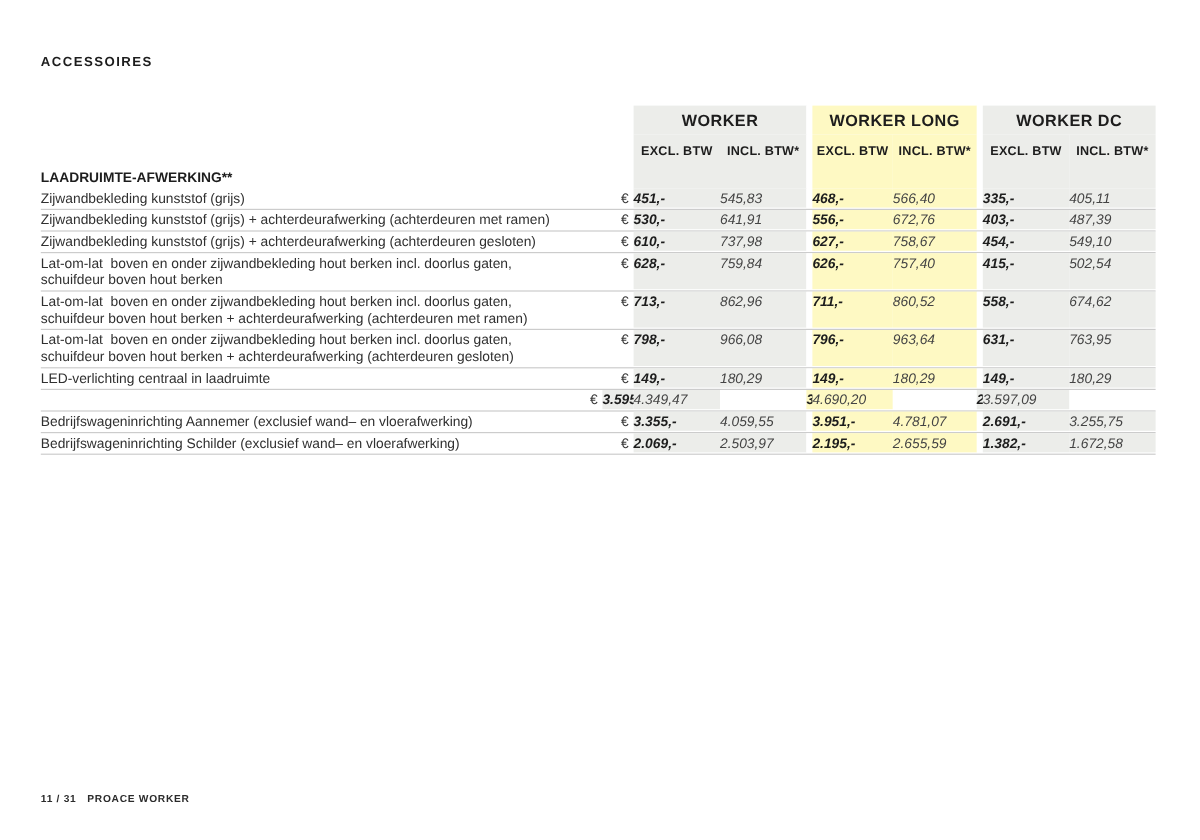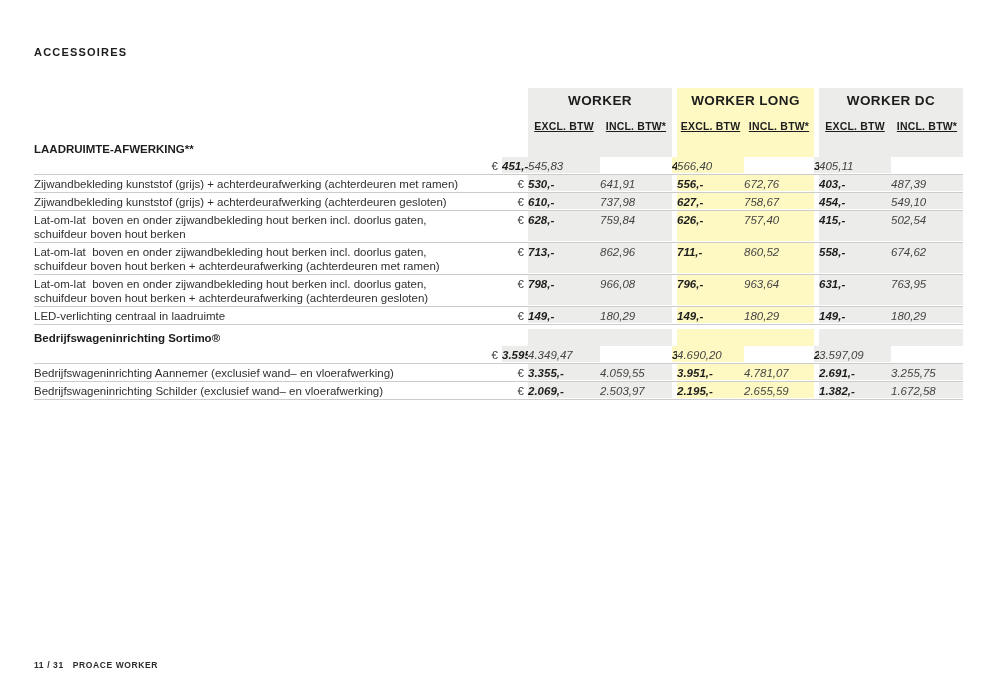--- a/index.html
+++ b/index.html
@@ -53,21 +53,20 @@
   .header-sub { height: 28px; }
   .header-sub .sub-cell {
     height: 100%;
     display: flex;
     align-items: center;
     justify-content: center;
     font-size: 10.5px;
     font-weight: bold;
     letter-spacing: 0.2px;
     color: #1d1d1d;
-    text-decoration: underline;
   }
   
   .cell { height: 100%; padding-top: 2px; line-height: 14px; font-size: 11.5px; }
   .c-label { color: #303030; white-space: pre-wrap; padding-right: 8px; }
   .c-eur { text-align: right; padding-right: 4px; color: #3a3a3a; }
   .c-n { text-align: left; font-style: italic; }
   .c-n.excl { font-weight: bold; color: #1d1d1d; padding-right: 22px; }
   .c-n.incl { color: #444444; padding-right: 19px; }
   .data-row { min-height: 17.4px; border-bottom: 1px solid #cccccc; padding-bottom: 1px; }
   .section-row { min-height: 17.4px; }
@@ -123,20 +122,21 @@
           <div class="band-g" style="height: 100%;"></div>
           <div class="band-g" style="height: 100%;"></div>
           <div class="c-gap" style="height: 100%;"></div>
           <div class="band-w" style="height: 100%;"></div>
           <div class="band-w" style="height: 100%;"></div>
           <div class="c-gap" style="height: 100%;"></div>
           <div class="band-g" style="height: 100%;"></div>
           <div class="band-g" style="height: 100%;"></div>
         </div>
         <div class="trow data-row">
+          <div class="cell c-label">Zijwandbekleding kunststof (grijs)</div>
           <div class="cell c-eur">€</div>
           <div class="cell c-n excl band-g">451,-</div>
           <div class="cell c-n incl band-g">545,83</div>
           <div class="c-gap"></div>
           <div class="cell c-n excl band-w">468,-</div>
           <div class="cell c-n incl band-w">566,40</div>
           <div class="c-gap"></div>
           <div class="cell c-n excl band-g">335,-</div>
           <div class="cell c-n incl band-g">405,11</div>
         </div>
@@ -207,32 +207,20 @@
           <div class="cell c-label">LED-verlichting centraal in laadruimte</div>
           <div class="cell c-eur">€</div>
           <div class="cell c-n excl band-g">149,-</div>
           <div class="cell c-n incl band-g">180,29</div>
           <div class="c-gap"></div>
           <div class="cell c-n excl band-w">149,-</div>
           <div class="cell c-n incl band-w">180,29</div>
           <div class="c-gap"></div>
           <div class="cell c-n excl band-g">149,-</div>
           <div class="cell c-n incl band-g">180,29</div>
-        </div>
-        <div class="trow section-row spaced">
-          <div class="cell c-label">Bedrijfswageninrichting Sortimo®</div>
-          <div class="cell c-eur"></div>
-          <div class="band-g" style="height: 100%;"></div>
-          <div class="band-g" style="height: 100%;"></div>
-          <div class="c-gap" style="height: 100%;"></div>
-          <div class="band-w" style="height: 100%;"></div>
-          <div class="band-w" style="height: 100%;"></div>
-          <div class="c-gap" style="height: 100%;"></div>
-          <div class="band-g" style="height: 100%;"></div>
-          <div class="band-g" style="height: 100%;"></div>
         </div>
         <div class="trow data-row">
           <div class="cell c-eur">€</div>
           <div class="cell c-n excl band-g">3.595,-</div>
           <div class="cell c-n incl band-g">4.349,47</div>
           <div class="c-gap"></div>
           <div class="cell c-n excl band-w">3.876,-</div>
           <div class="cell c-n incl band-w">4.690,20</div>
           <div class="c-gap"></div>
           <div class="cell c-n excl band-g">2.973,-</div>

